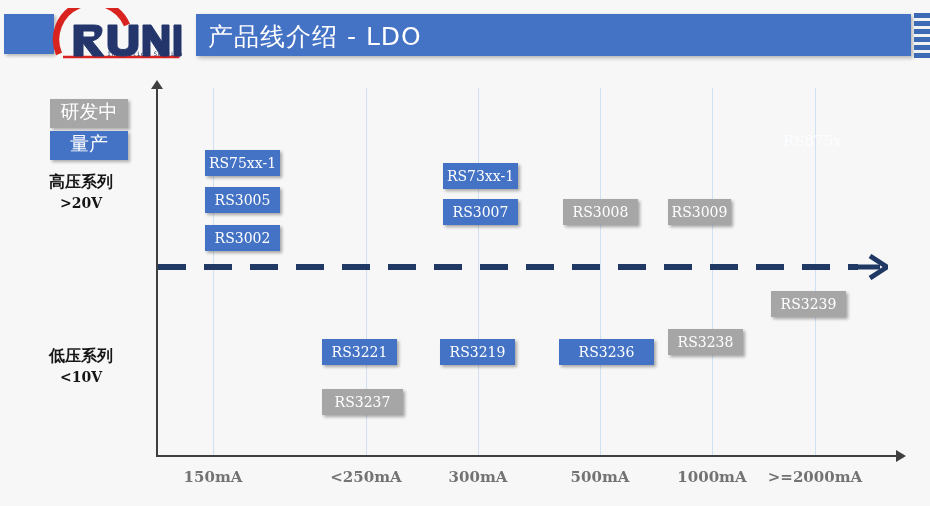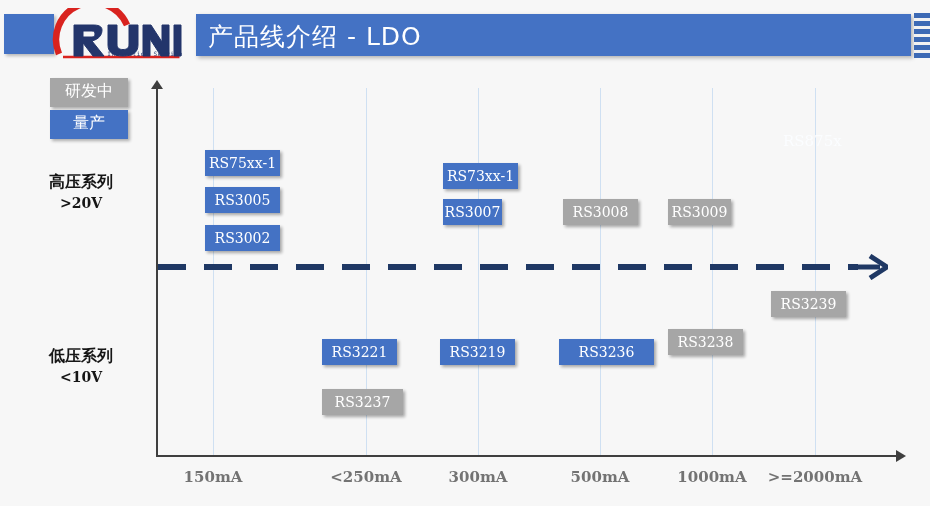--- a/index.html
+++ b/index.html
@@ -69,24 +69,25 @@
     color: #23356b;
     font-family: "DejaVu Sans Mono", monospace;
   }
 
   
   .legend-box {
     position: absolute;
     width: 78px; height: 29px;
     line-height: 25px;
     text-align: center;
-    font-size: 16px;
+    font-size: 19px;
     color: #ffffff;
     box-shadow: 2px 2px 3px rgba(0,0,0,0.3);
     font-family: "DejaVu Sans", "Liberation Sans", sans-serif;
+    margin-top: 21px;
   }
   .legend-dev  { left: 50px; top: 78px;  background: #a6a6a6; }
   .legend-prod { left: 50px; top: 110px; background: #4472c4; }
 
   
   .y-axis {
     position: absolute;
     left: 156px; top: 86px;
     width: 2px; height: 370px;
     background: #3f3f3f;
@@ -244,21 +245,21 @@
   <svg class="divider-arrow" viewBox="0 0 30 26">
     <path d="M0 13 L22 13" stroke="#1f3864" stroke-width="5" fill="none"></path>
     <path d="M12 2 L29 13 L12 24" stroke="#1f3864" stroke-width="5" fill="none" stroke-linejoin="miter"></path>
   </svg>
 
   <div id="chips">
       <div class="chip blue" style="left: 205px; top: 150px; width: 75px;">RS75xx-1</div>
       <div class="chip blue" style="left: 205px; top: 187px; width: 75px;">RS3005</div>
       <div class="chip blue" style="left: 205px; top: 225px; width: 75px;">RS3002</div>
       <div class="chip blue" style="left: 443px; top: 163px; width: 75px;">RS73xx-1</div>
-      <div class="chip blue" style="left: 443px; top: 199px; width: 59px;">RS3007</div>
+      <div class="chip blue" style="left: 443px; top: 199px; width: 75px;">RS3007</div>
       <div class="chip gray" style="left: 563px; top: 199px; width: 75px;">RS3008</div>
       <div class="chip gray" style="left: 668px; top: 199px; width: 63px;">RS3009</div>
       <div class="chip gray" style="left: 771px; top: 291px; width: 75px;">RS3239</div>
       <div class="chip gray" style="left: 668px; top: 329px; width: 75px;">RS3238</div>
       <div class="chip blue" style="left: 322px; top: 339px; width: 75px;">RS3221</div>
       <div class="chip blue" style="left: 440px; top: 339px; width: 75px;">RS3219</div>
       <div class="chip blue" style="left: 559px; top: 339px; width: 95px;">RS3236</div>
       <div class="chip gray" style="left: 322px; top: 389px; width: 81px;">RS3237</div>
     </div>
 

